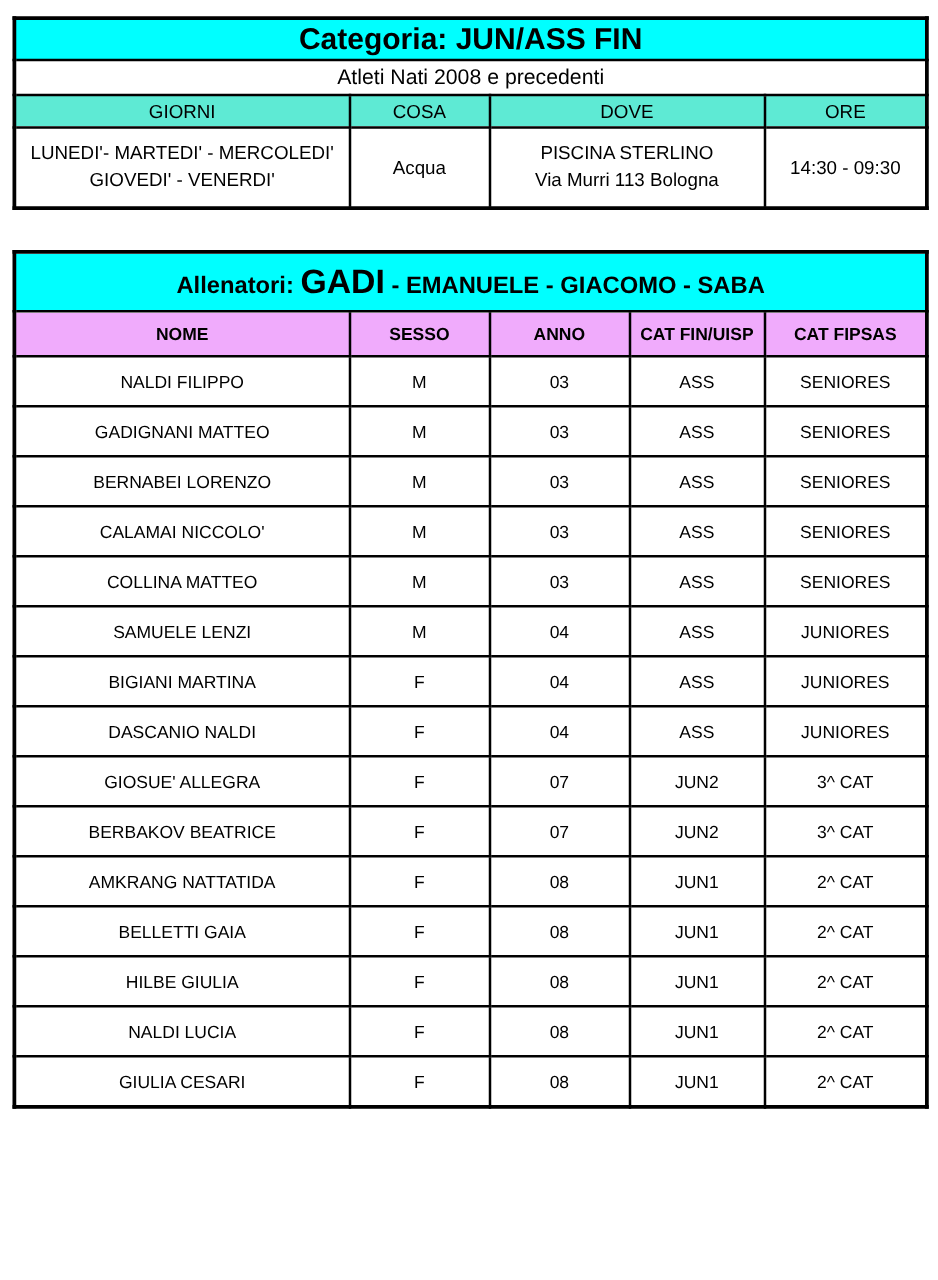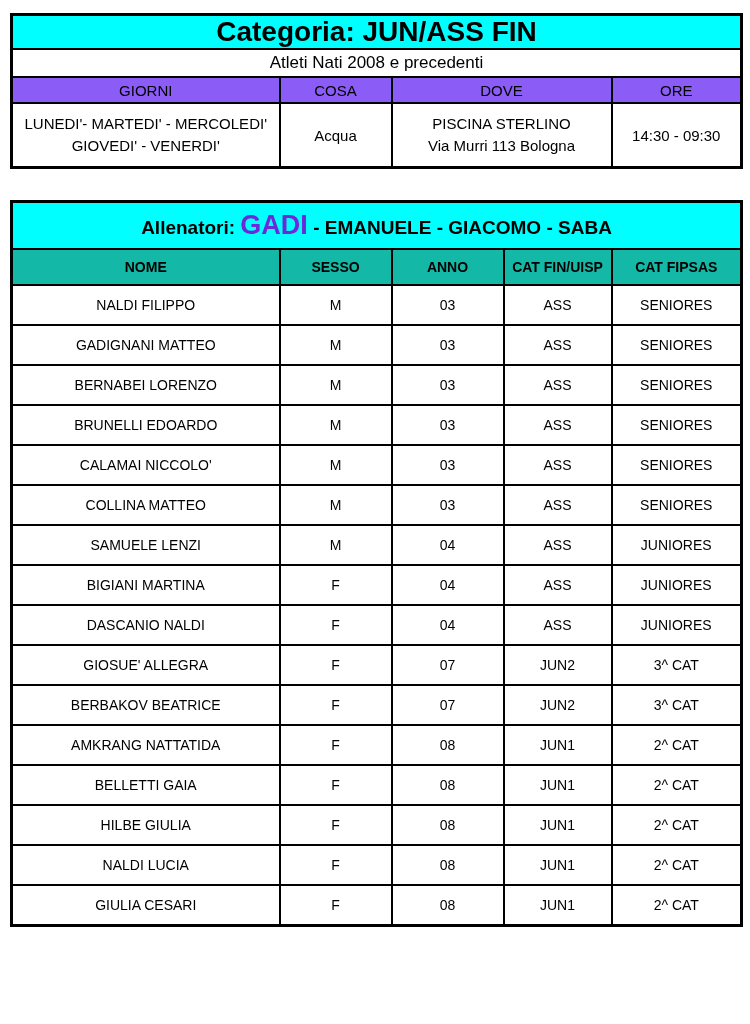--- a/index.html
+++ b/index.html
@@ -25,34 +25,34 @@
   td, th {
     border: 2px solid #000;
     text-align: center;
     vertical-align: middle;
     padding: 0 2px;
     overflow: hidden;
     white-space: nowrap;
   }
   .cyan { background: #00ffff; }
   .title-cell {
-    font-size: 28px;
+    font-size: 24px;
     font-weight: bold;
     height: 31px;
   }
   .subtitle-cell {
     font-size: 17px;
     font-weight: normal;
     height: 26px;
   }
   .t1-head th {
     font-size: 15px;
     font-weight: normal;
     height: 24px;
-    background: #8b5cf6;
+    background: #5eead4;
   }
   .t1-data td {
     height: 62px;
     font-size: 15px;
   }
   .two-line { line-height: 1.45; }
   .giorni-cell { font-size: 14px; }
   .coaches-cell {
     height: 45px;
     font-size: 19px;
@@ -119,24 +119,24 @@
     <colgroup>
       <col style="width:268px">
       <col style="width:112px">
       <col style="width:112px">
       <col style="width:108px">
       <col style="width:130px">
     </colgroup>
     <tbody>
         <tr>
       <td colspan="5" class="cyan coaches-cell" style="background: rgb(0, 255, 255);">
-        <span>Allenatori: </span><span class="coaches-highlight" id="coaches-highlight" style="color: #6d28d9;">GADI</span><span> - EMANUELE - GIACOMO - SABA</span>
+        <span>Allenatori: </span><span class="coaches-highlight" id="coaches-highlight" style="color: #000000;">GADI</span><span> - EMANUELE - GIACOMO - SABA</span>
       </td>
     </tr>
-    <tr class="t2-head cyan" style="background: #14b8a6;">
+    <tr class="t2-head cyan" style="background: #f0abfc;">
       <th>NOME</th>
       <th>SESSO</th>
       <th>ANNO</th>
       <th>CAT FIN/UISP</th>
       <th>CAT FIPSAS</th>
     </tr>
     </tbody>
       <tbody id="roster-body">
         <tr class="t2-row">
           <td>NALDI FILIPPO</td>
@@ -153,27 +153,20 @@
           <td>SENIORES</td>
         </tr>
         <tr class="t2-row">
           <td>BERNABEI LORENZO</td>
           <td>M</td>
           <td>03</td>
           <td>ASS</td>
           <td>SENIORES</td>
         </tr>
         <tr class="t2-row">
-          <td>BRUNELLI EDOARDO</td>
-          <td>M</td>
-          <td>03</td>
-          <td>ASS</td>
-          <td>SENIORES</td>
-        </tr>
-        <tr class="t2-row">
           <td>CALAMAI NICCOLO'</td>
           <td>M</td>
           <td>03</td>
           <td>ASS</td>
           <td>SENIORES</td>
         </tr>
         <tr class="t2-row">
           <td>COLLINA MATTEO</td>
           <td>M</td>
           <td>03</td>

